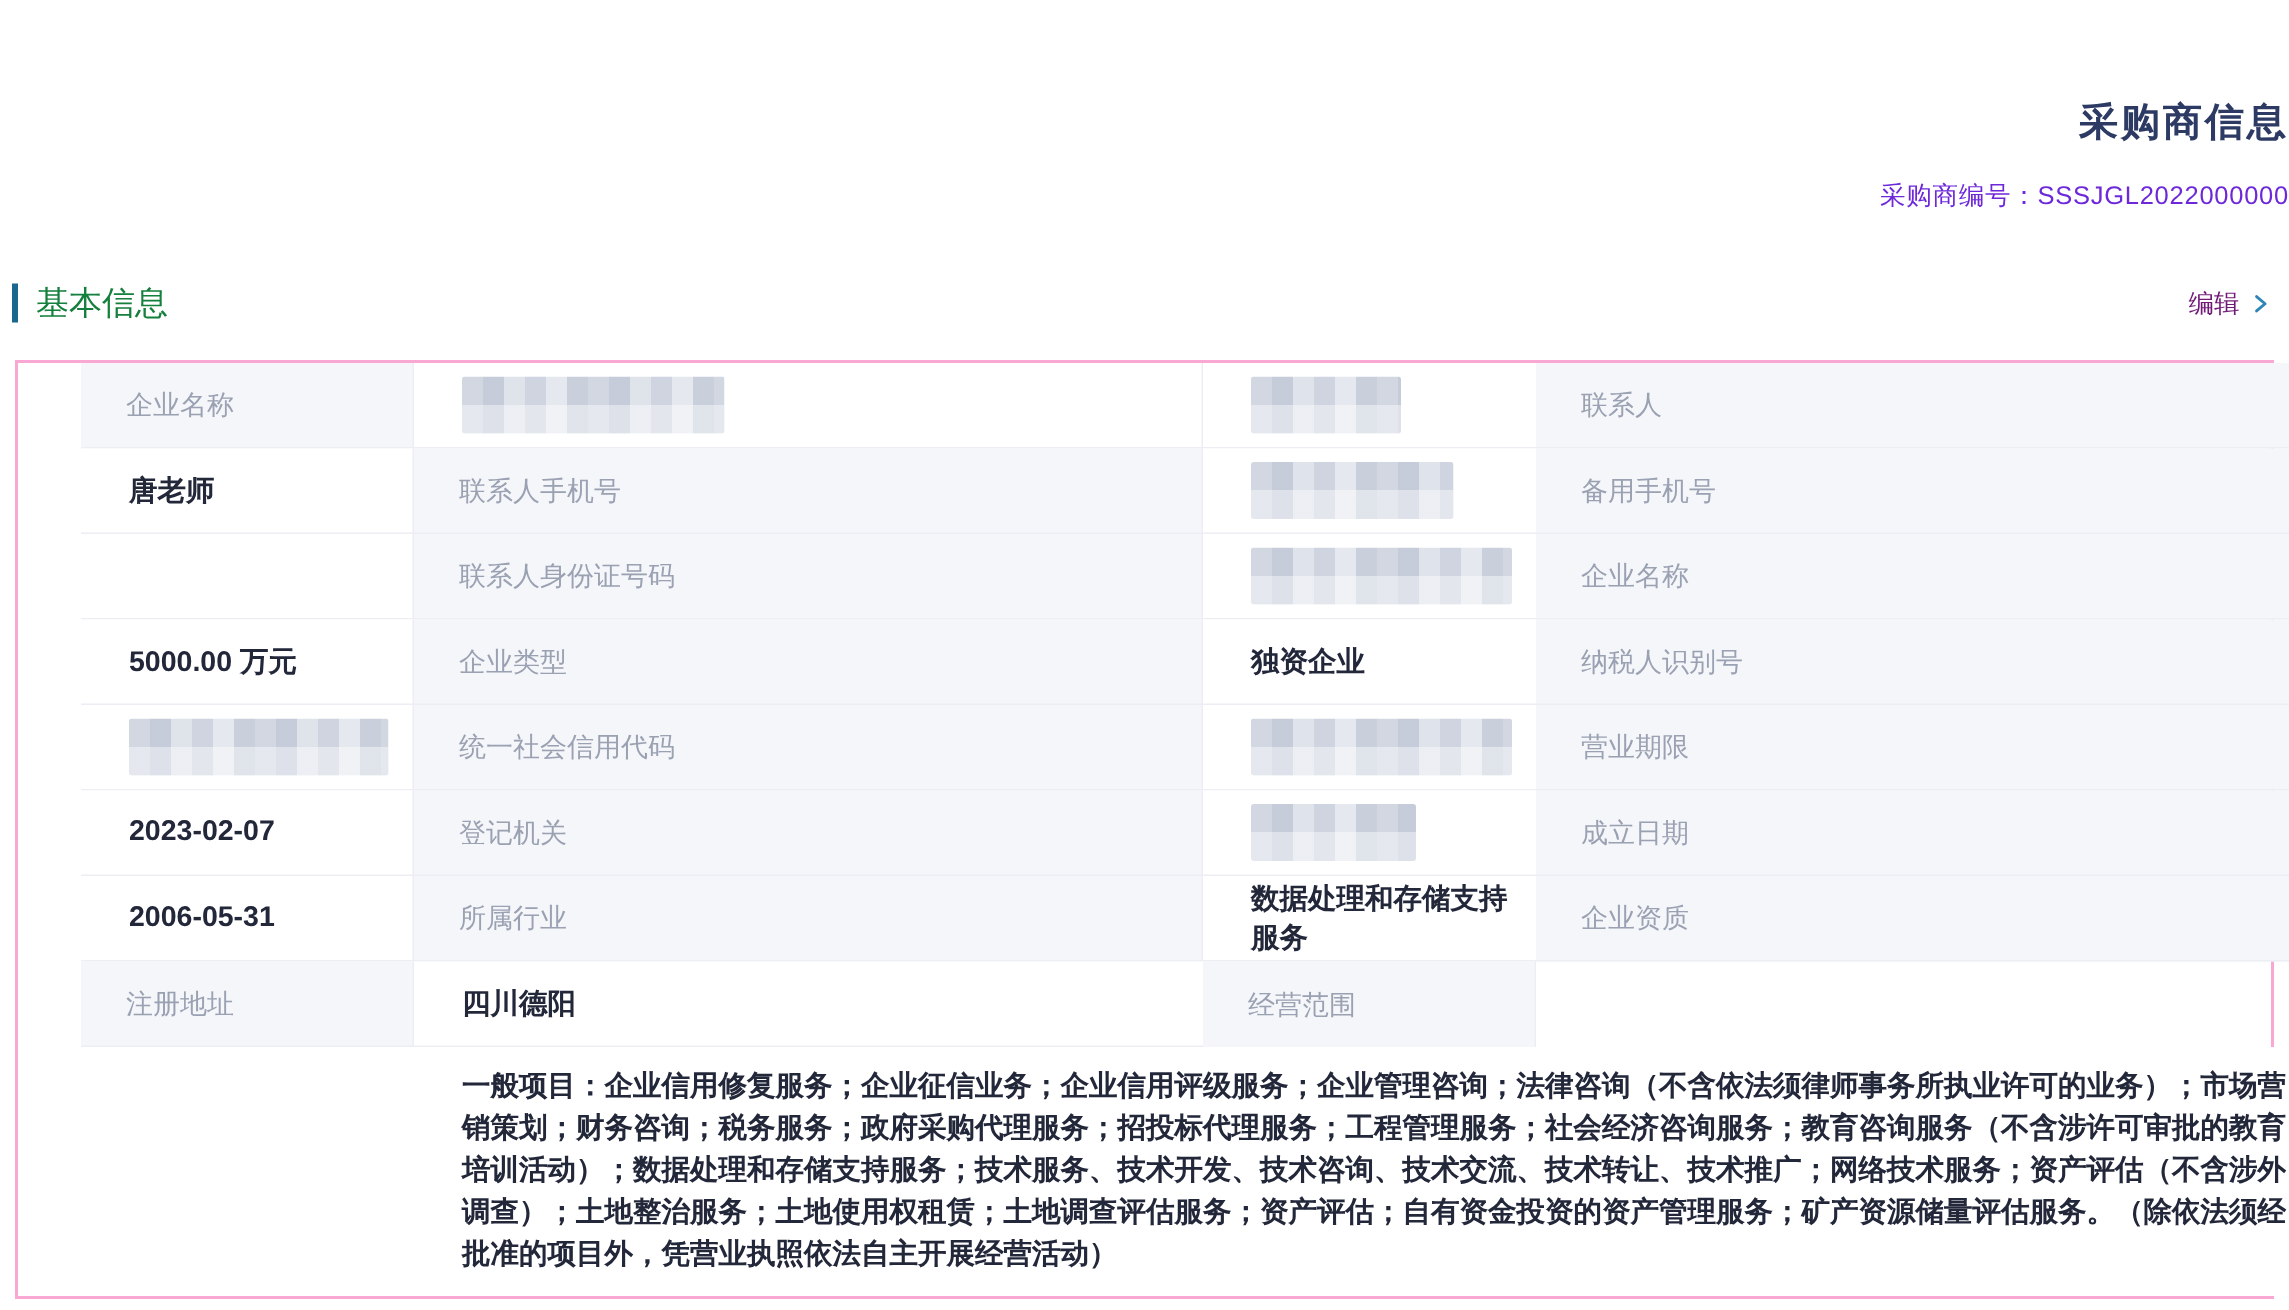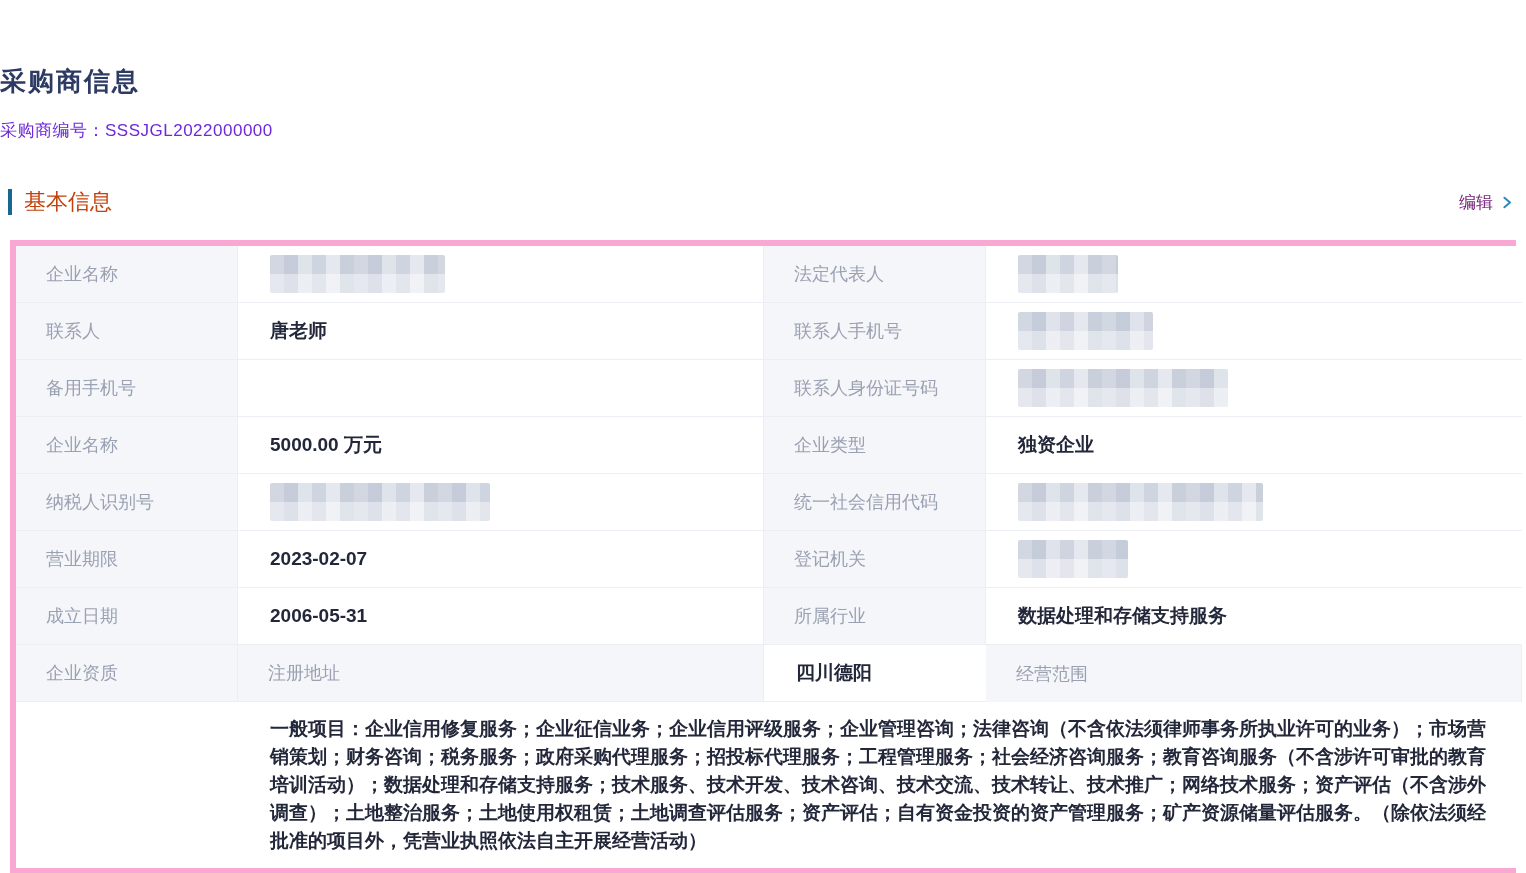--- a/index.html
+++ b/index.html
@@ -3,21 +3,21 @@
 <meta charset="utf-8">
 <style>
   * { box-sizing: border-box; }
   html, body {
     margin: 0; padding: 0;
     width: 1526px; height: 873px;
     background: #ffffff;
     font-family: "Liberation Sans", "DejaVu Sans", sans-serif;
     overflow: hidden;
   }
-  .page-header { text-align: left; padding-top: 64px; }
+  .page-header { text-align: right; padding-top: 64px; }
   .page-title {
     margin: 0;
     font-size: 26px; font-weight: 600;
     color: #2c3a64; letter-spacing: 2px;
   }
   .page-code {
     margin-top: 20px;
     font-size: 17px; color: #6d28d9; letter-spacing: 0.5px;
   }
   .section-header {
@@ -28,34 +28,35 @@
   .section-title-wrap { display: flex; align-items: center; }
   .section-bar {
     display: inline-block;
     width: 4px; height: 26px;
     background: #19678f;
     margin-right: 12px; margin-left: -2px;
   }
   .section-title {
     margin: 0;
     font-size: 22px; font-weight: 500;
-    color: #c2410c;
+    color: #15803d;
   }
   .edit-link {
     display: flex; align-items: center; gap: 7px;
     color: #701a75; font-size: 17px;
     cursor: pointer; text-decoration: none;
     padding-right: 2px;
   }
   .info-table {
     margin: 22px 10px 0 10px;
     width: 1506px;
     display: grid;
     grid-template-columns: 222px 526px 222px 536px;
-    border: 6px solid #f9a8d4;
+    border: 2px solid #f9a8d4;
+    padding-left: 42px;
   }
   .cell {
     display: flex; align-items: center;
     min-height: 57px;
     border-bottom: 1px solid #eceef3;
     font-size: 18px;
   }
   .cell.c1, .cell.c2, .cell.c3 { border-right: 1px solid #eceef3; }
   .cell.last-row { border-bottom: none; }
   .cell.label {
@@ -109,21 +110,20 @@
       </svg>
     </a>
   </div>
 
   <div class="info-table">
 
     <div class="cell label c1">企业名称</div>
     <div class="cell value c2">
       <div class="redacted" style="width:175px"></div>
     </div>
-    <div class="cell label c3">法定代表人</div>
     <div class="cell value">
       <div class="redacted" style="width:100px"></div>
     </div>
 
     <div class="cell label c1">联系人</div>
     <div class="cell value c2">唐老师</div>
     <div class="cell label c3">联系人手机号</div>
     <div class="cell value">
       <div class="redacted" style="width:135px"></div>
     </div>

